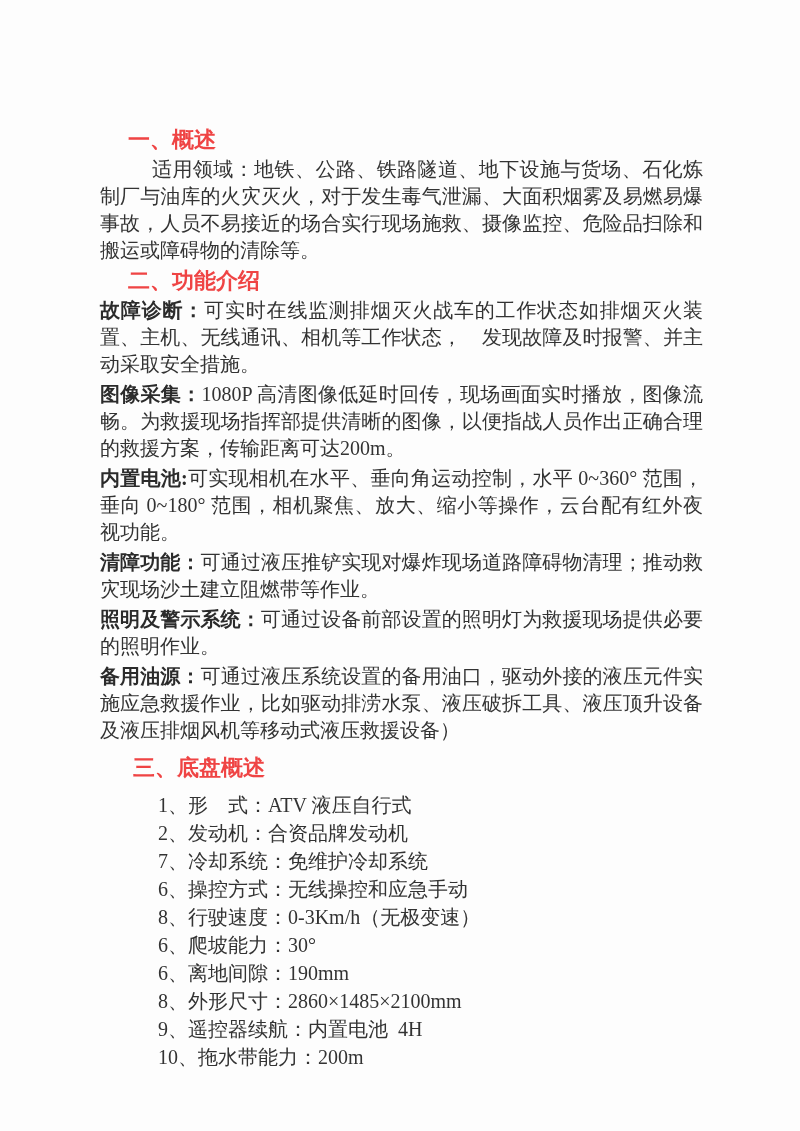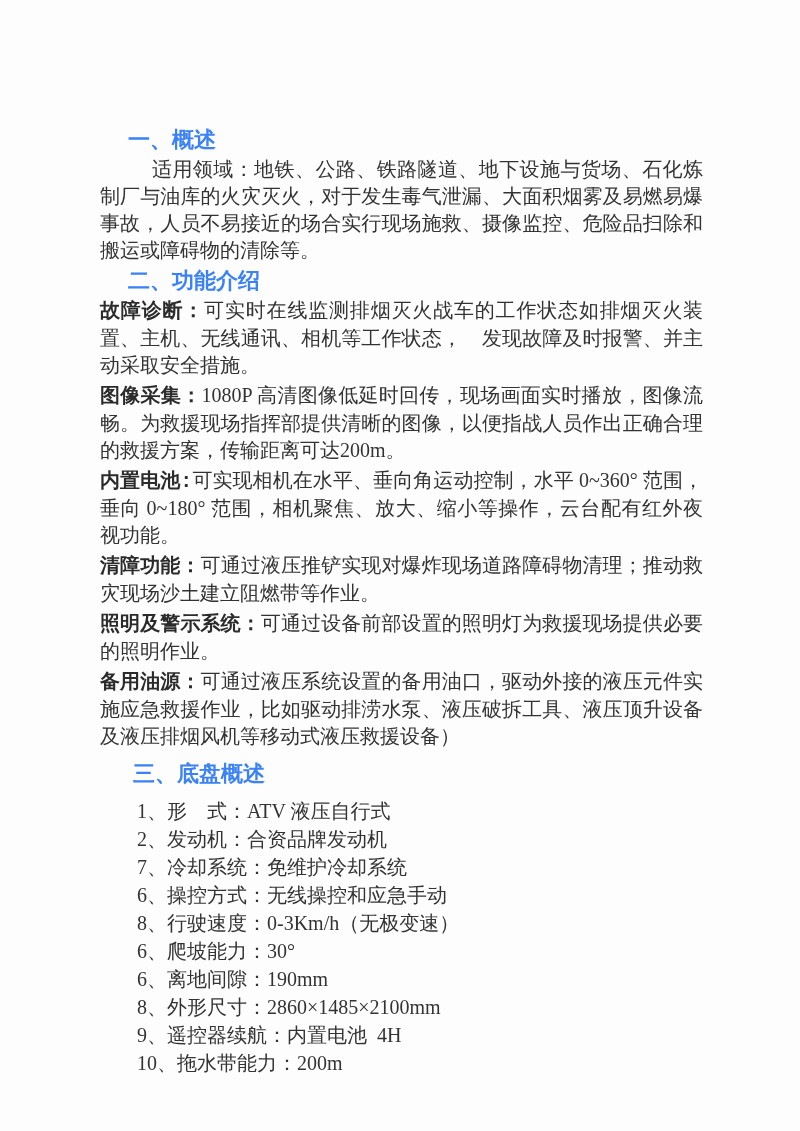--- a/index.html
+++ b/index.html
@@ -16,51 +16,50 @@
     background: #fdfdfd;
     padding: 126px 97px 0 100px;
     font-family: "Liberation Serif", "DejaVu Serif", serif;
     color: #333333;
     overflow: hidden;
   }
   .sec-heading {
     font-size: 22px;
     font-weight: bold;
     line-height: 28px;
-    color: #3b82f6;
+    color: #ef4444;
     margin: 0 0 2px 28px;
   }
   .sec-heading.third {
     margin-left: 33px;
     margin-top: 10px;
     margin-bottom: 9px;
   }
   .para {
     font-size: 20px;
     line-height: 27px;
     margin: 0 0 3px 0;
     text-align: justify;
   }
   .para.first-indent {
     text-indent: 2.6em;
   }
   .feature-label {
     font-weight: bold;
     color: #2b2b2b;
-    font-family: Liberation Mono, monospace;
   }
   .spec-list {
     margin: 0;
     padding: 0;
     list-style: none;
   }
   .spec-item {
     font-size: 20px;
     line-height: 28px;
-    margin: 0 0 0 37px;
+    margin: 0 0 0 58px;
     white-space: pre-wrap;
   }
 </style>
 </head>
 <body>
 
 <div class="page">
 
   <div class="section">
     <div class="sec-heading">一、概述</div>

